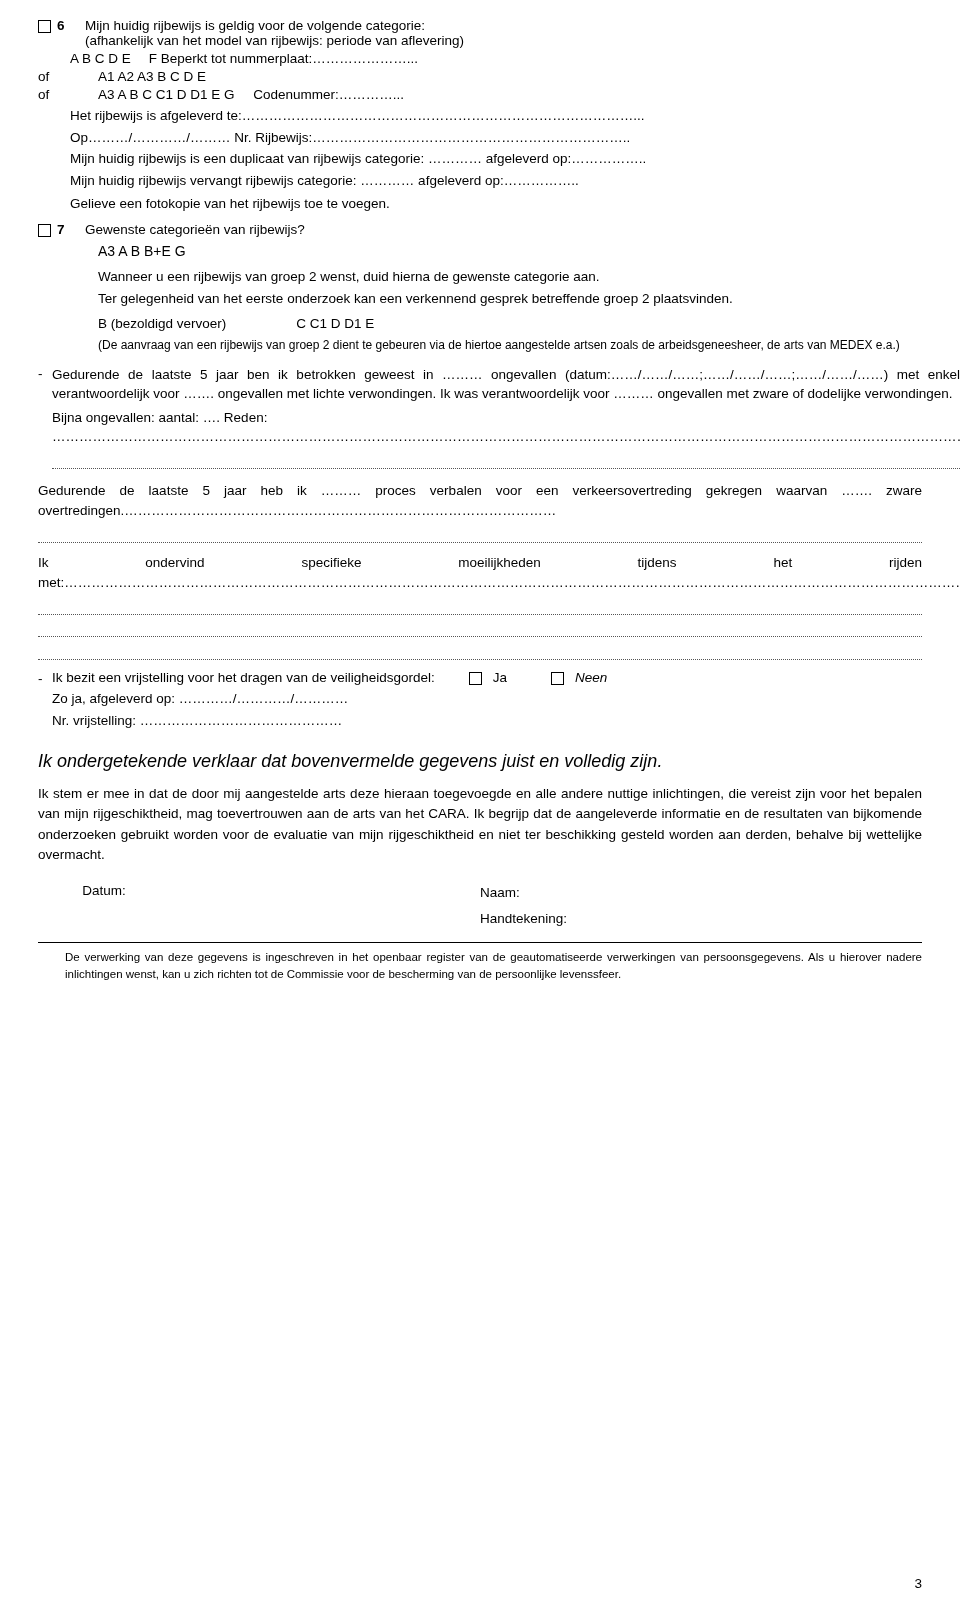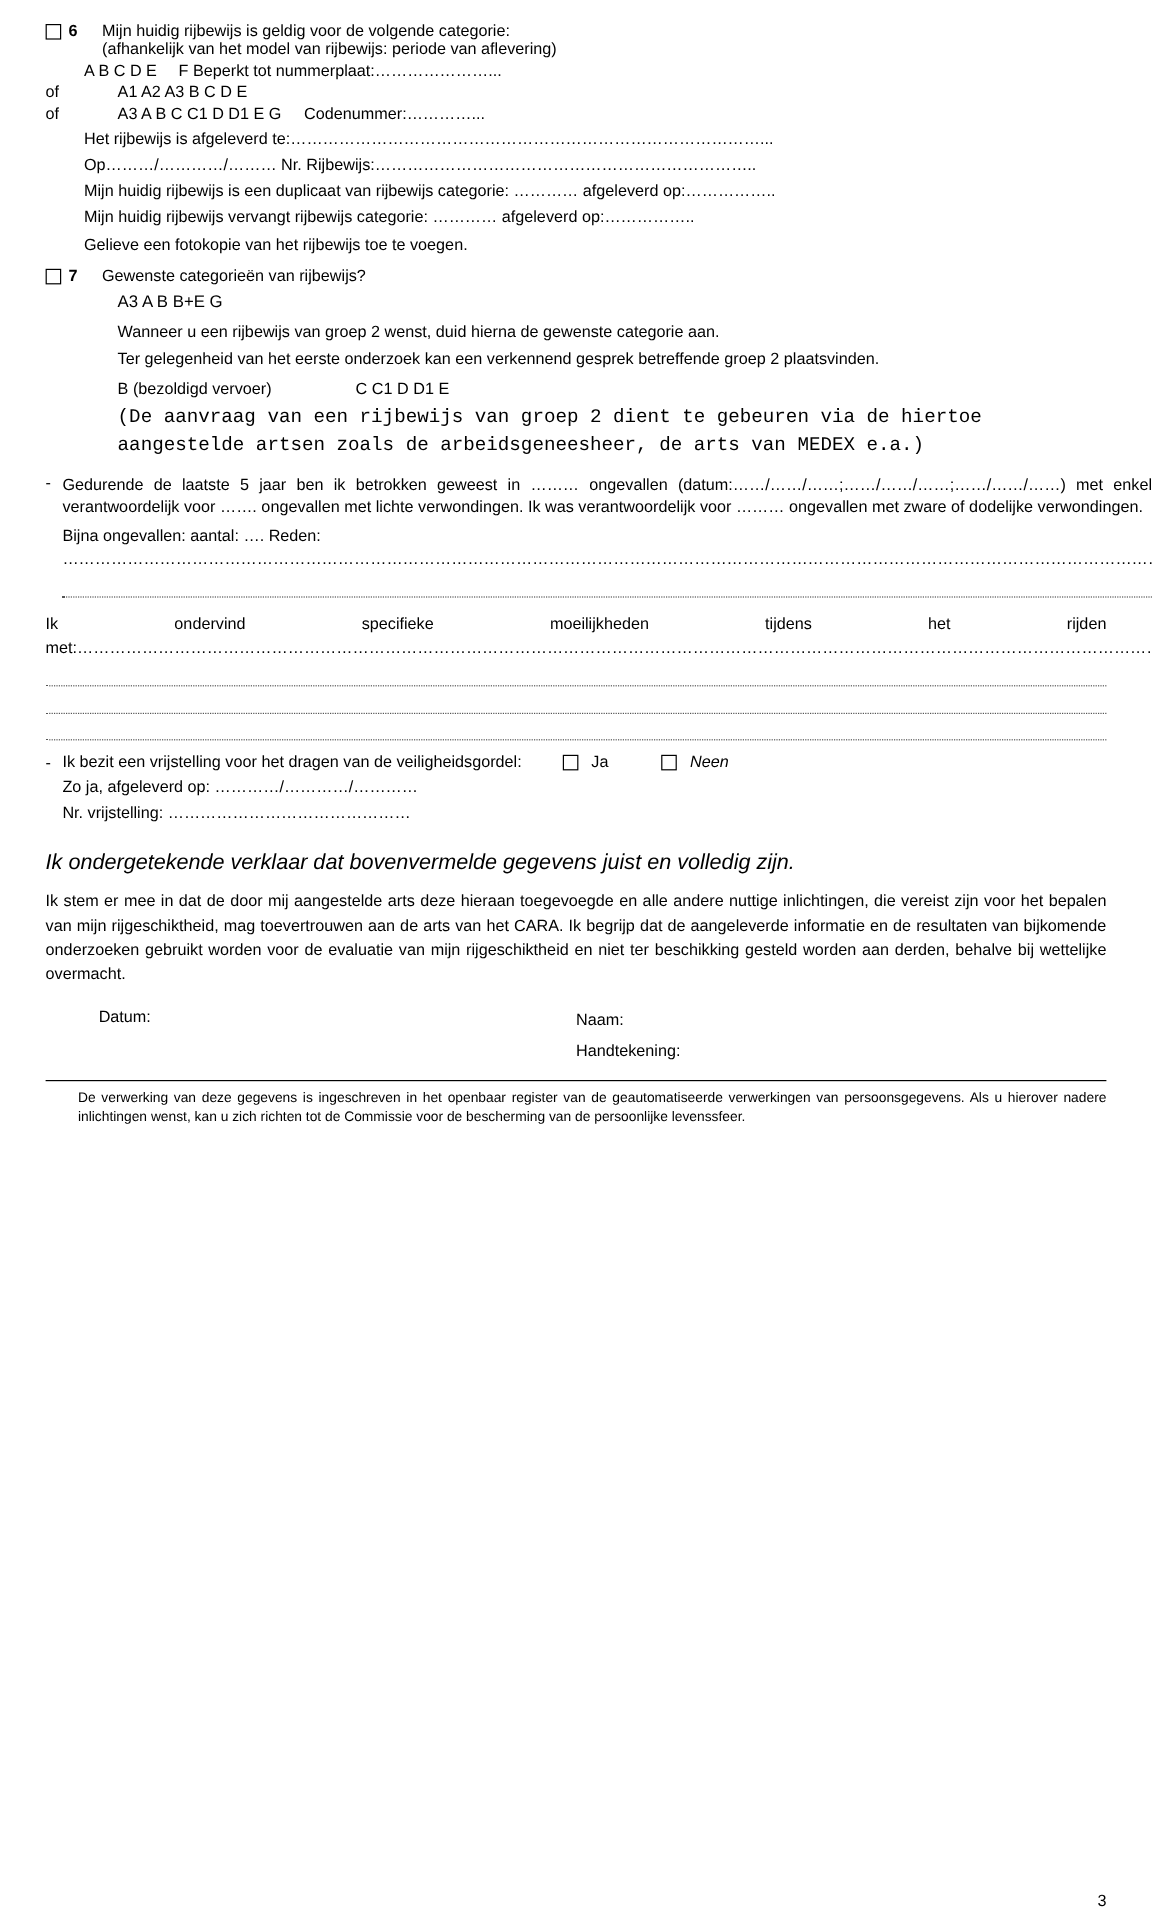--- a/index.html
+++ b/index.html
@@ -154,33 +154,37 @@
     <div class="indent" style="margin-top:4px; margin-left:60px;">
       <p style="font-size:14px; margin-bottom:6px;">A3  A  B  B+E  G</p>
       <p>Wanneer u een rijbewijs van groep 2 wenst, duid hierna de gewenste categorie aan.</p>
       <p style="margin-bottom:8px;">Ter gelegenheid van het eerste onderzoek kan een verkennend gesprek betreffende groep 2 plaatsvinden.</p>
 
       <div class="row" style="gap:40px; align-items:center; margin-bottom:6px;">
         <span>B (bezoldigd vervoer)</span>
         <span style="margin-left:30px;">C  C1  D  D1  E</span>
       </div>
 
-      <p style="font-size:16px;font-family:Liberation Mono, monospace;">(De aanvraag van een rijbewijs van groep 2 dient te gebeuren via de hiertoe aangestelde artsen zoals de arbeidsgeneesheer, de arts van MEDEX e.a.)</p>
+      <p style="font-size:12px;">(De aanvraag van een rijbewijs van groep 2 dient te gebeuren via de hiertoe aangestelde artsen zoals de arbeidsgeneesheer, de arts van MEDEX e.a.)</p>
     </div>
   </div>
 
   <div class="dash-row" style="margin-top:10px;">
     <span class="dash">-</span>
     <div class="main-content">
       <p style="text-align:justify;">Gedurende de laatste 5 jaar ben ik betrokken geweest in ……… ongevallen (datum:……/……/……;……/……/……;……/……/……) met enkel stoffelijke schade. Ik was verantwoordelijk voor ……. ongevallen met lichte verwondingen. Ik was verantwoordelijk voor ……… ongevallen met zware of dodelijke verwondingen.</p>
       <p style="margin-top:4px;">Bijna ongevallen: aantal: ….  Reden: ……………………………………………………………………………………………………………………………………………………………………………………………………………………</p>
       <p style="border-bottom: 1px dotted #555; margin-top:2px; min-height:14px;">&nbsp;</p>
     </div>
   </div>
 
+  <div class="section" style="margin-top:10px;">
+    <p style="text-align:justify;">Gedurende de laatste 5 jaar heb ik ……… proces verbalen voor een verkeersovertreding gekregen waarvan ……. zware overtredingen.……………………………………………………………………………………</p>
+    <p style="border-bottom: 1px dotted #555; margin-top:2px; min-height:14px;">&nbsp;</p>
+  </div>
 
   <div class="section" style="margin-top:10px;">
     <p style="text-align:justify;">Ik ondervind specifieke moeilijkheden tijdens het rijden met:……………………………………………………………………………………………………………………………………………………………………………………………………………………………………………………………………………………………………………………………………………</p>
     <p style="border-bottom: 1px dotted #555; margin-top:2px; min-height:14px;">&nbsp;</p>
     <p style="border-bottom: 1px dotted #555; margin-top:2px; min-height:14px;">&nbsp;</p>
     <p style="border-bottom: 1px dotted #555; margin-top:2px; min-height:14px;">&nbsp;</p>
   </div>
 
   <div class="dash-row" style="margin-top:10px;">
     <span class="dash">-</span>

